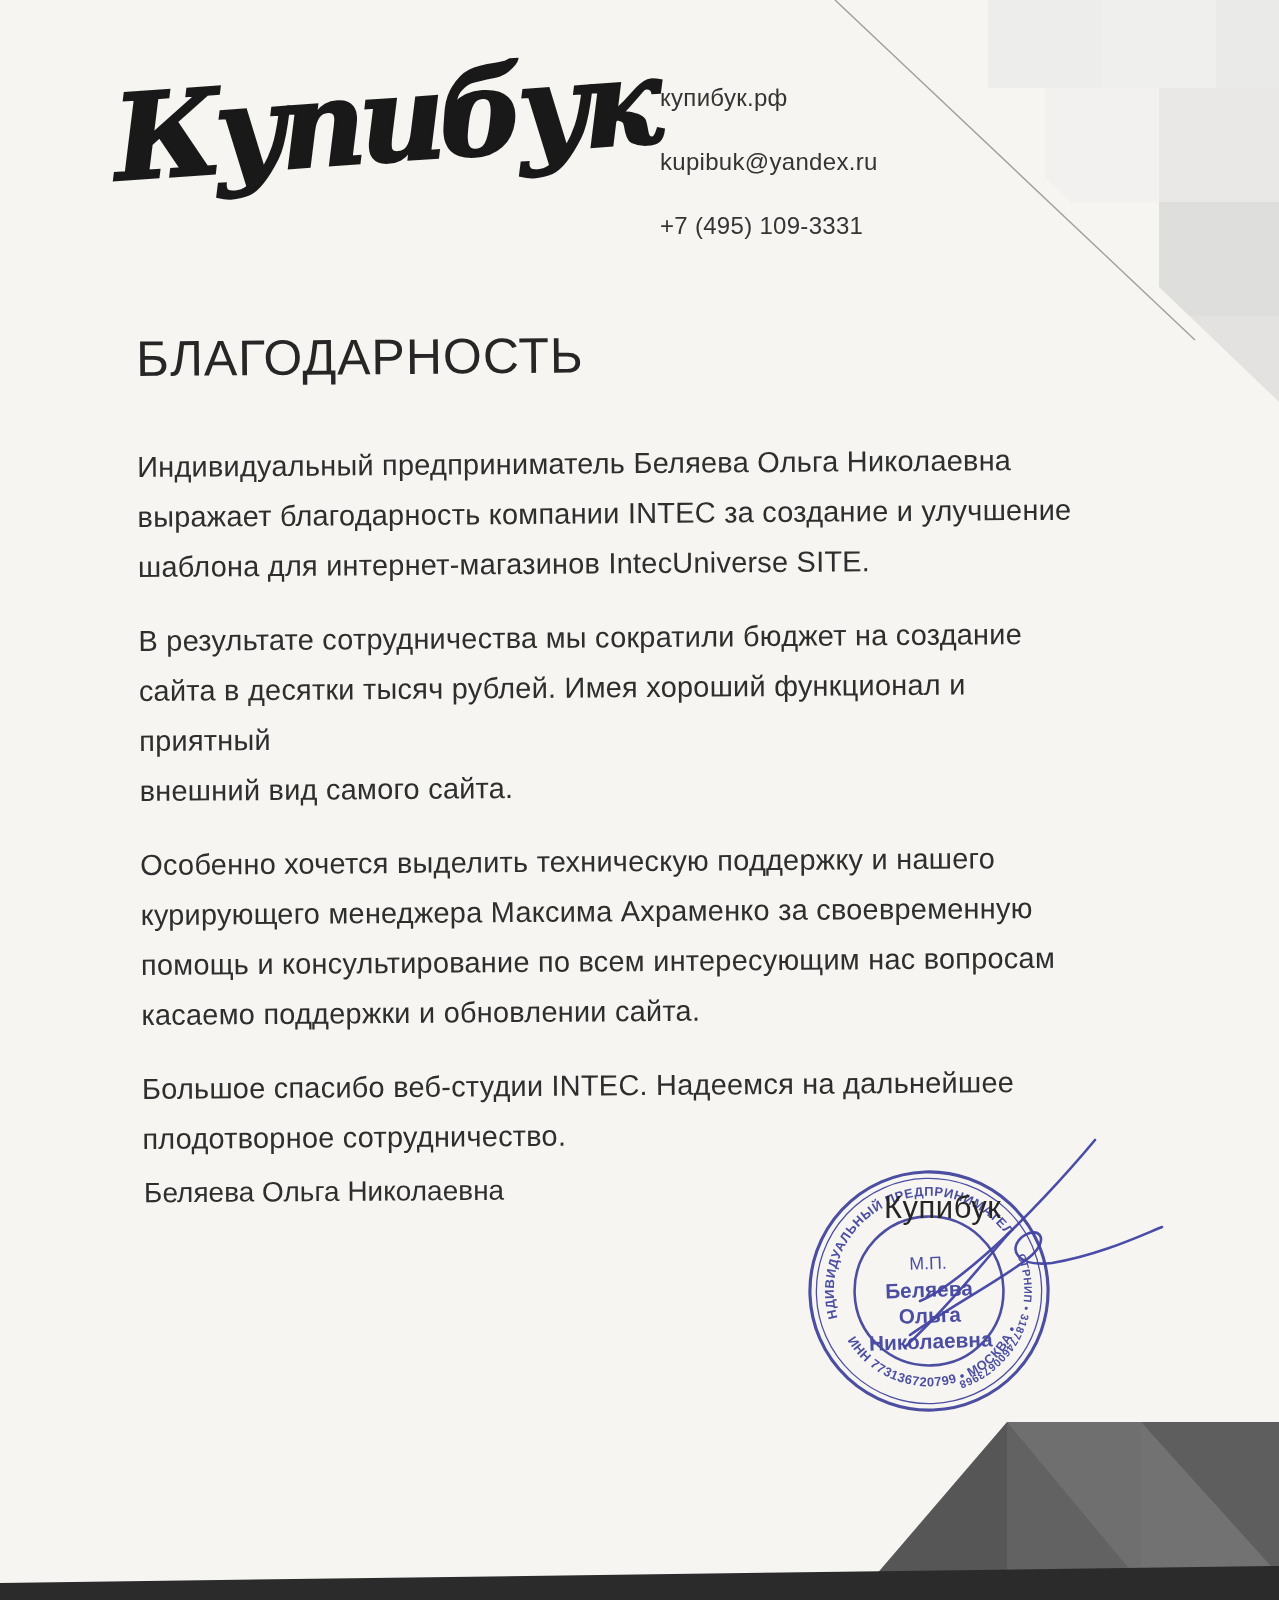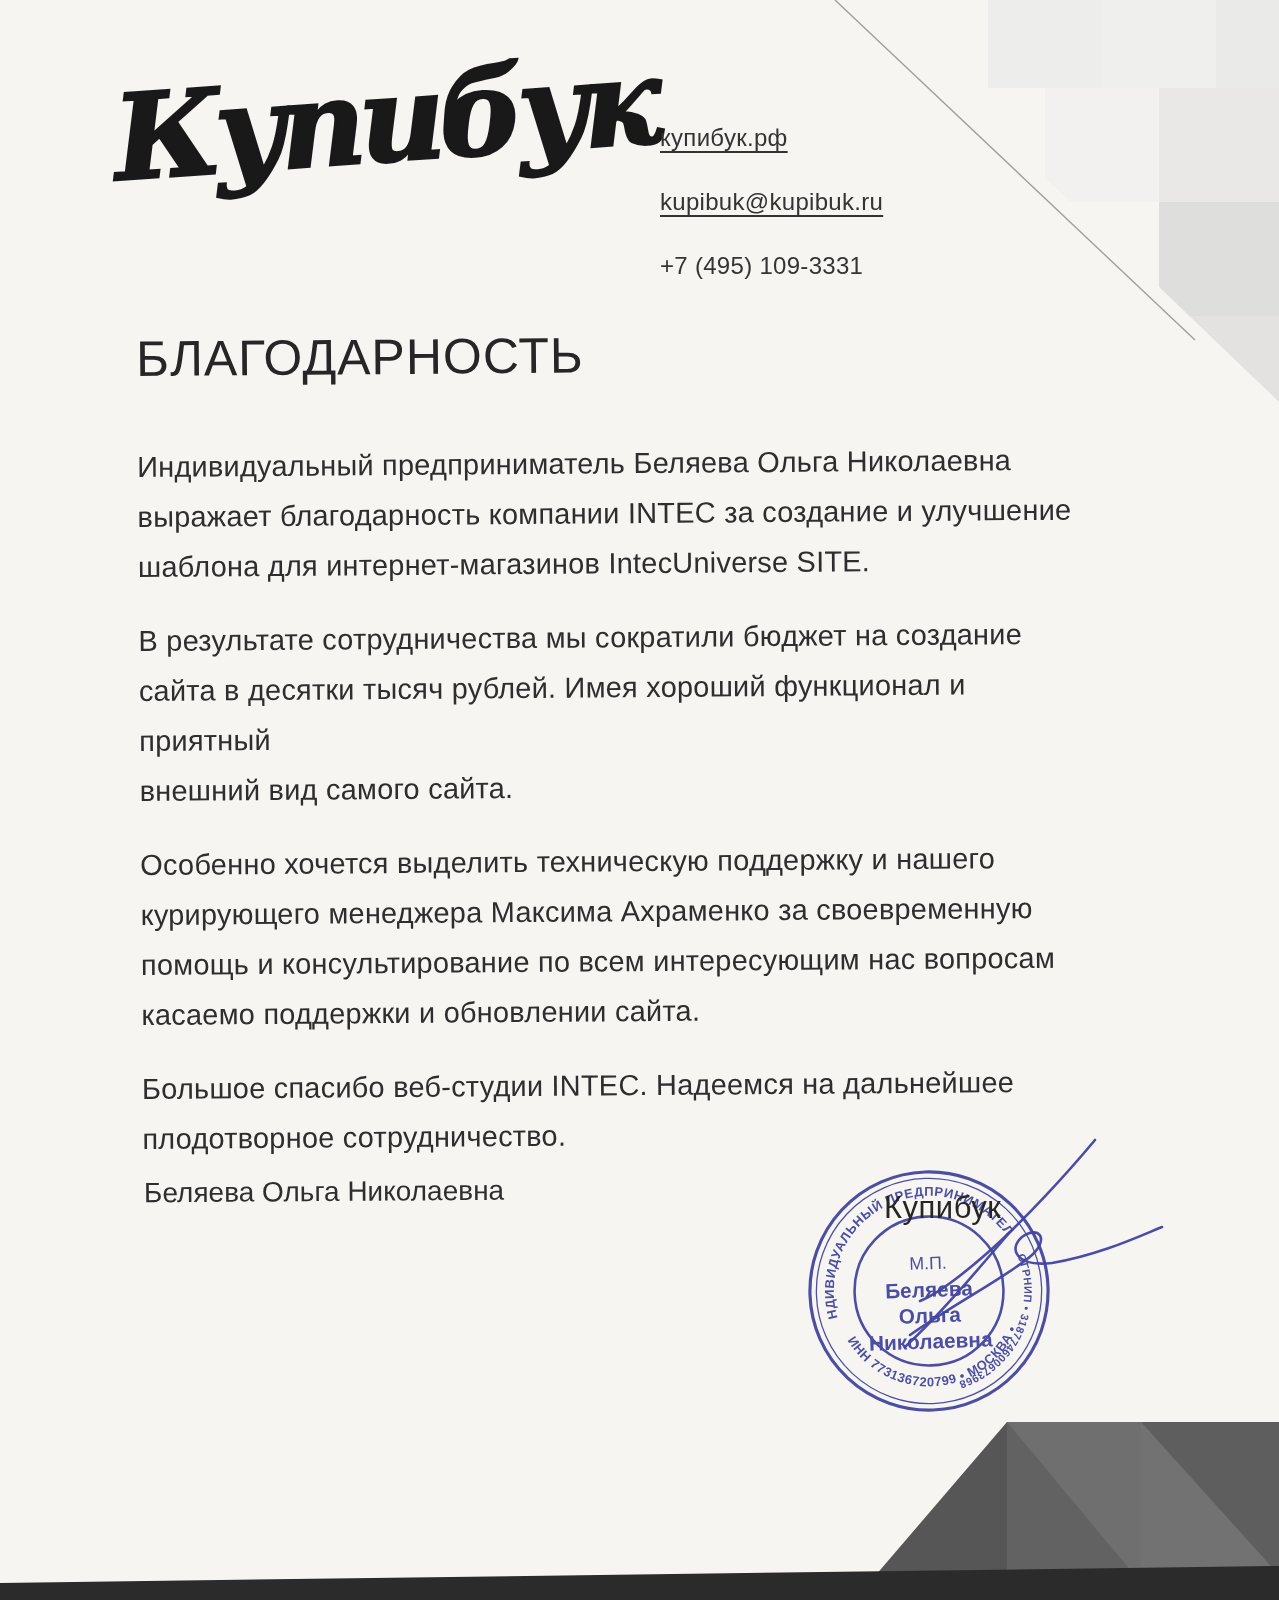--- a/index.html
+++ b/index.html
@@ -8,21 +8,21 @@
     width:1279px;height:1600px;
     background:#f6f5f2;
     overflow:hidden;
     font-family:"Liberation Sans", sans-serif;
     color:#2e2e2e;
   }
   
   .logo-wrap{position:absolute;left:105px;top:38px;width:560px;height:210px;}
   .contacts{position:absolute;left:660px;top:86px;font-size:24px;color:#343434;line-height:1;}
   .contact-line{margin-bottom:40px;letter-spacing:.3px;}
-  .contact-line.u{text-decoration:underline;text-underline-offset:5px;text-decoration-thickness:2px;margin-top:40px;}
+  .contact-line.u{text-underline-offset:5px;text-decoration-thickness:2px;}
   
   .letter{
     position:absolute;left:136px;top:330px;width:960px;
     transform:rotate(-0.45deg);transform-origin:0 0;
   }
   .title{
     font-size:50px;font-weight:400;letter-spacing:1px;color:#262626;
     margin:0 0 54px 0;
   }
   .para{
@@ -65,21 +65,21 @@
   </svg>
 
   <div class="logo-wrap">
     <svg viewBox="0 0 560 210" width="560" height="210">
       <text x="12" y="142" font-family="DejaVu Serif, serif" font-style="italic" font-weight="bold" font-size="118" letter-spacing="-6" fill="#191919" stroke="#191919" stroke-width="2.5" transform="rotate(-4 12 142)">Купибук</text>
     </svg>
   </div>
 
   <div class="contacts">
     <div class="contact-line u">купибук.рф</div>
-    <div class="contact-line u">kupibuk@kupibuk.ru</div>
+    <div class="contact-line u">kupibuk@yandex.ru</div>
     <div class="contact-line">+7 (495) 109-3331</div>
   </div>
 
   <div class="letter">
     <h1 class="title">БЛАГОДАРНОСТЬ</h1>
     <p class="para">Индивидуальный предприниматель Беляева Ольга Николаевна
 выражает благодарность компании INTEC за создание и улучшение
 шаблона для интернет-магазинов IntecUniverse SITE.</p>
     <p class="para">В результате сотрудничества мы сократили бюджет на создание
 сайта в десятки тысяч рублей. Имея хороший функционал и приятный

